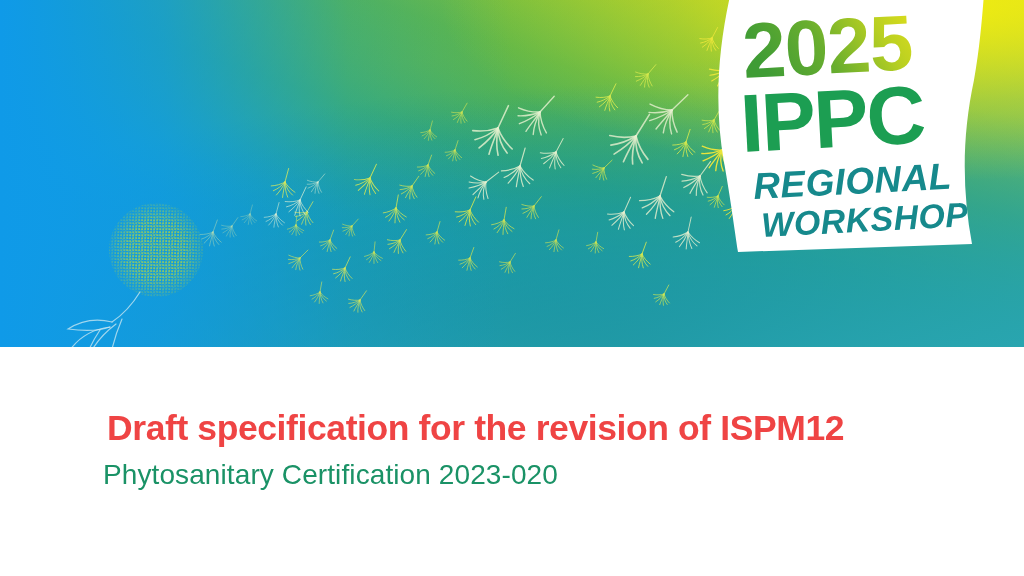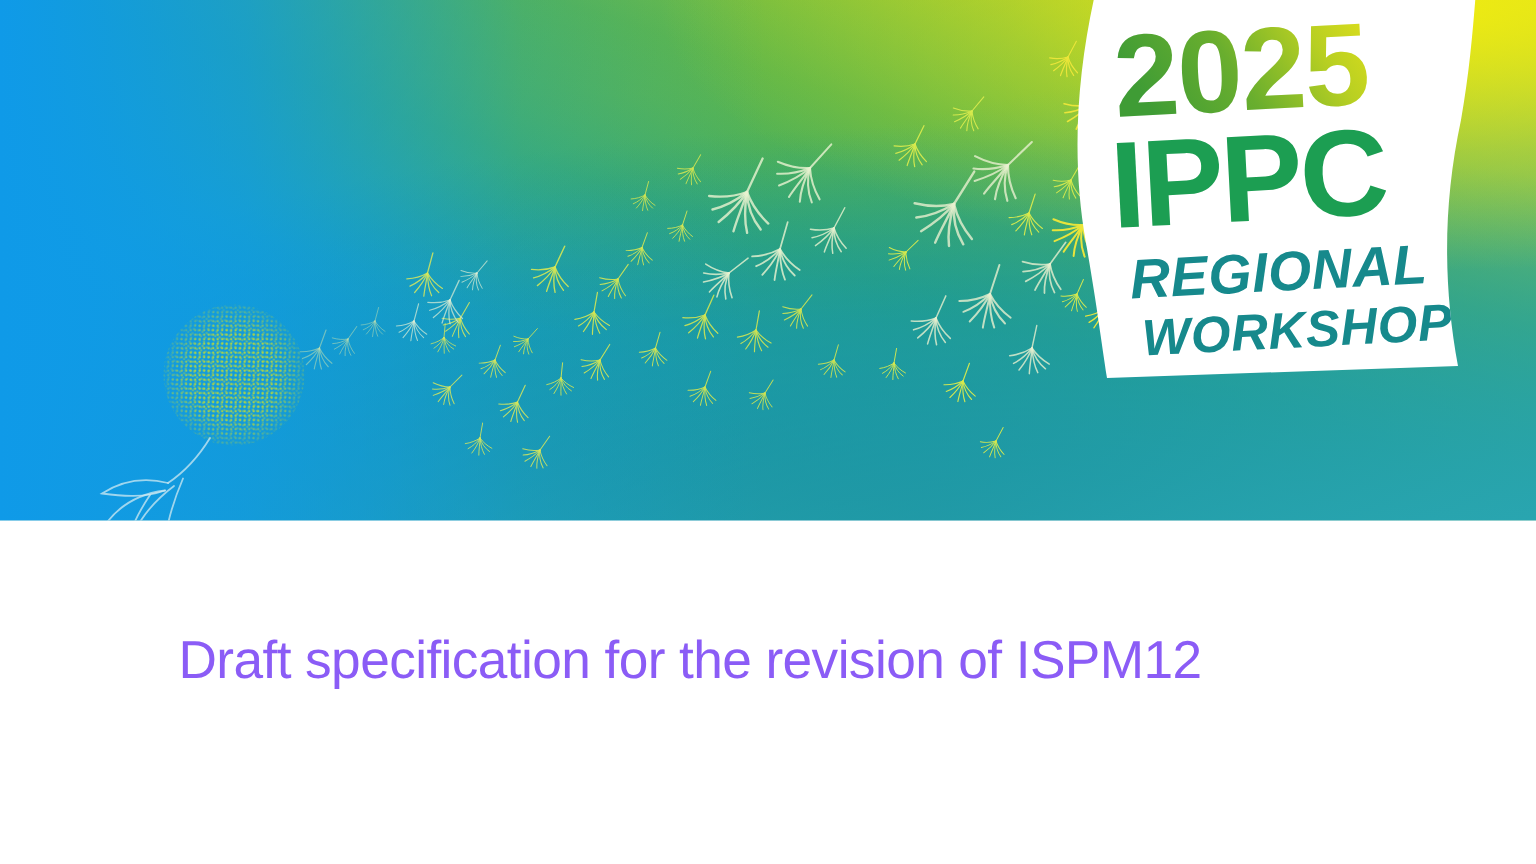--- a/index.html
+++ b/index.html
@@ -51,26 +51,26 @@
   #logo svg { display: block; }
 
   
   #text-block {
     position: absolute;
     left: 103px;
     top: 404px;
     width: 860px;
   }
   #slide-title {
-    margin: 16px;
+    margin: 4px;
     font-family: "Liberation Sans", sans-serif;
     font-size: 35.5px;
-    font-weight: normal;
+    font-weight: bold;
     letter-spacing: -0.4px;
-    color: #8b5cf6;
+    color: #ef4444;
     line-height: 1.18;
     white-space: nowrap;
   }
   #slide-subtitle {
     margin: 8px 0 0 0;
     font-family: "Liberation Sans", sans-serif;
     font-size: 28px;
     font-weight: normal;
     letter-spacing: 0.1px;
     color: #1a9266;
@@ -299,15 +299,16 @@
           <text x="54" y="205" font-family="'Liberation Sans', sans-serif" font-size="37" font-weight="bold" font-style="italic" letter-spacing="0.4" fill="#16898c" transform="rotate(-3 54 205)">REGIONAL</text>
 
           <text x="62" y="243" font-family="'Liberation Sans', sans-serif" font-size="34" font-weight="bold" font-style="italic" letter-spacing="0.4" fill="#16898c" transform="rotate(-3 62 243)">WORKSHOP</text>
         </g>
       </svg>
     </div>
   </div>
 
   <div id="text-block">
     <h1 id="slide-title">Draft specification for the revision of ISPM12</h1>
+    <h2 id="slide-subtitle">Phytosanitary Certification 2023-020</h2>
   </div>
 
 </div>
 
 </body></html>

